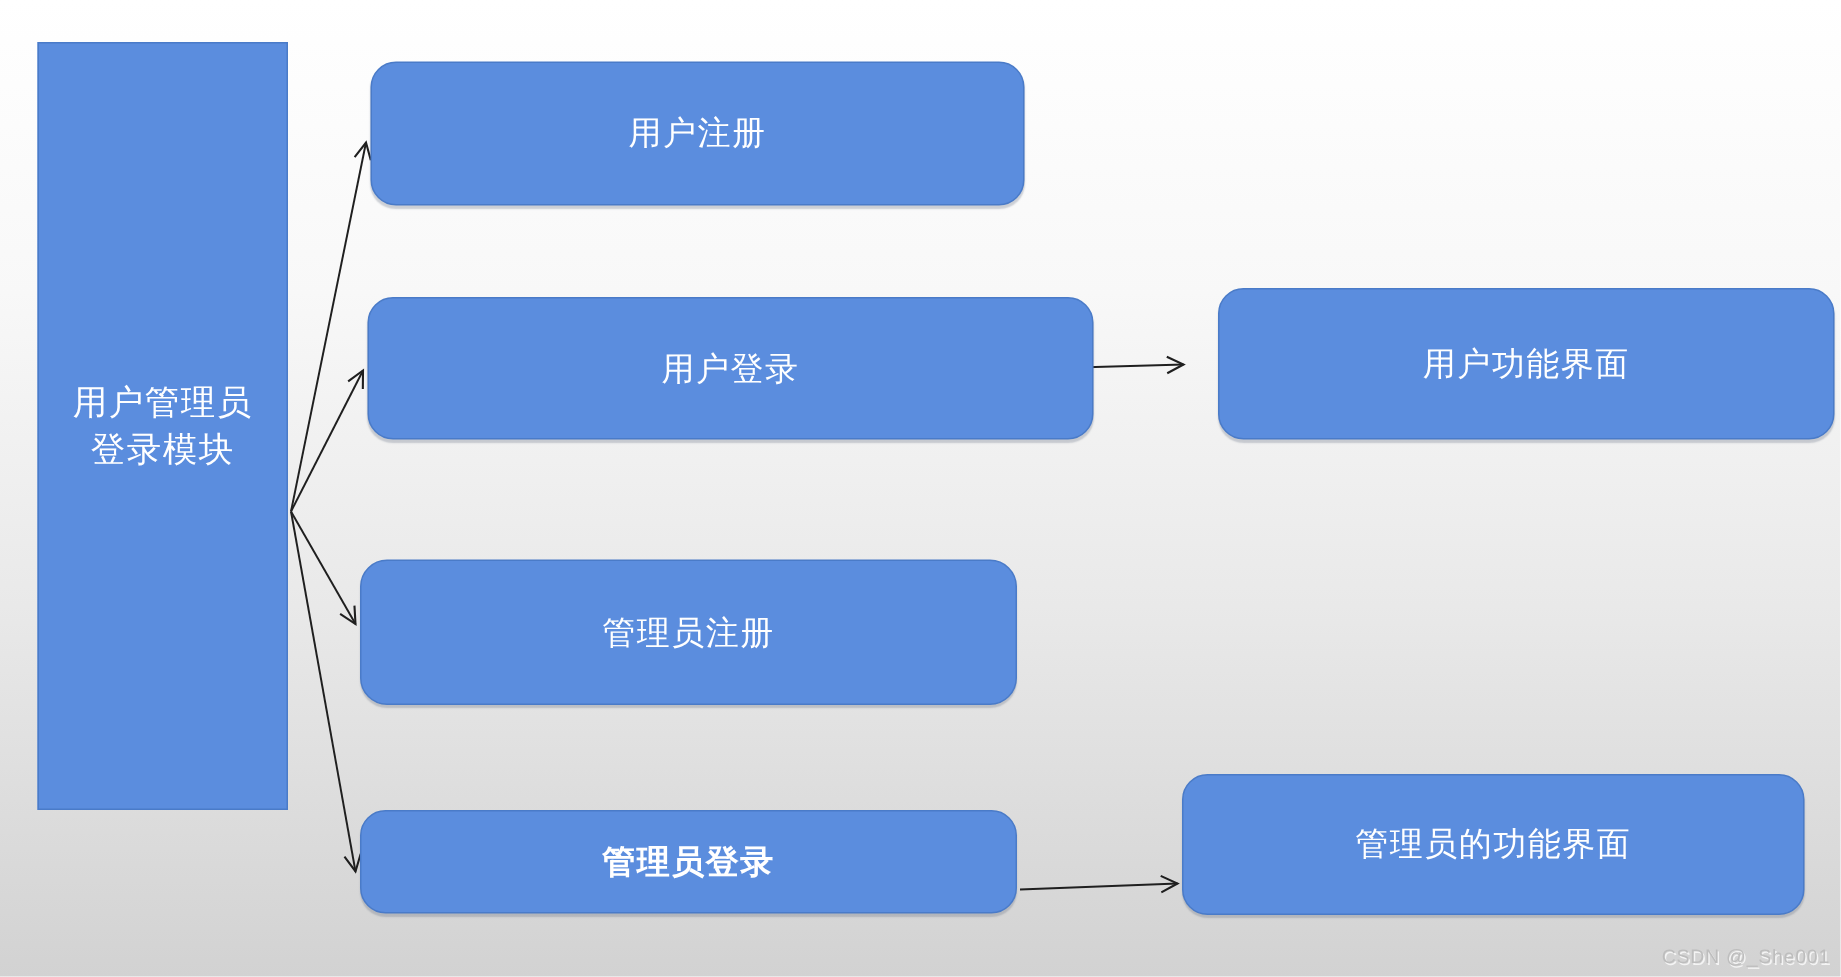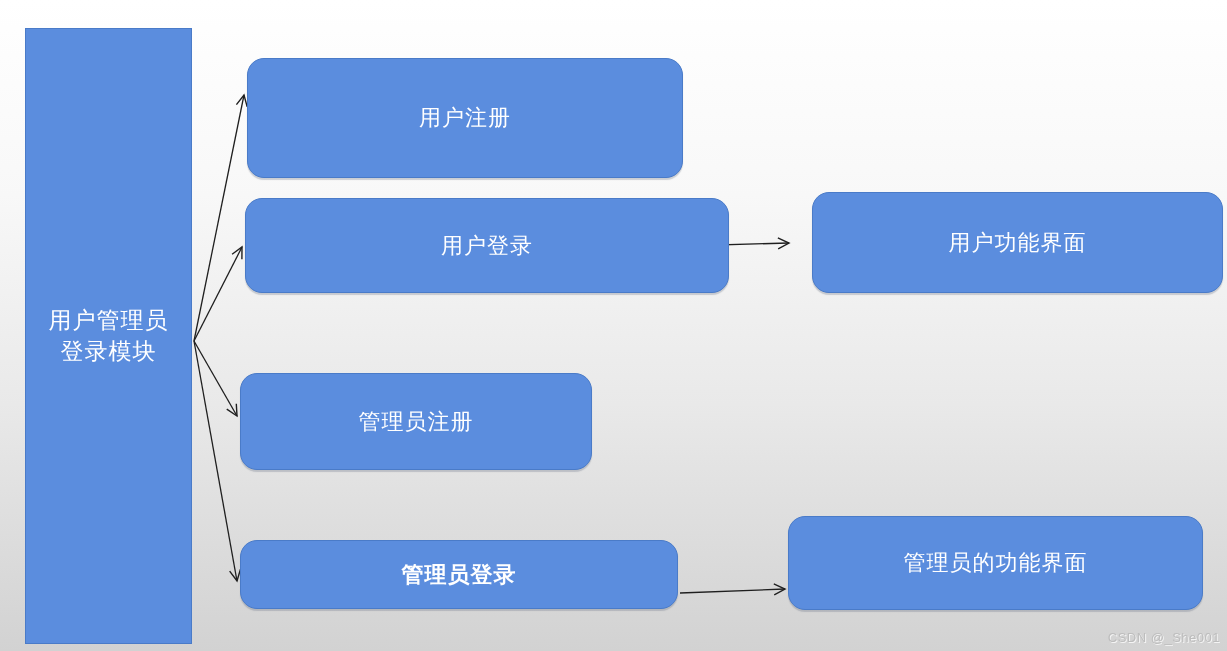--- a/index.html
+++ b/index.html
@@ -31,30 +31,30 @@
     justify-content: center;
     text-align: center;
     font-size: 22px;
     letter-spacing: 1px;
     box-shadow: 0 2px 1px rgba(100, 110, 130, 0.30);
   }
   .node.rounded {
     border-radius: 17px;
   }
   .node.root {
-    left: 25px; top: 28px; width: 167px; height: 616px;
+    left: 25px; top: 28px; width: 167px; height: 512px;
     border-radius: 0;
     font-size: 23px;
     line-height: 31px;
     white-space: pre-line;
     box-shadow: none;
   }
-  .node.user-register { left: 247px; top: 58px;  width: 436px; height: 120px; }
+  .node.user-register { left: 247px; top: 41px;  width: 436px; height: 96px; }
   .node.user-login    { left: 245px; top: 198px; width: 484px; height: 95px; }
-  .node.admin-register{ left: 240px; top: 373px; width: 352px; height: 97px; }
+  .node.admin-register{ left: 240px; top: 373px; width: 438px; height: 97px; border-radius: 18px; }
   .node.admin-login   { left: 240px; top: 540px; width: 438px; height: 69px; font-weight: bold; }
   .node.user-panel    { left: 812px; top: 192px; width: 411px; height: 101px; }
   .node.admin-panel   { left: 788px; top: 516px; width: 415px; height: 94px; }
 
   .edges-layer {
     position: absolute;
     left: 0; top: 0;
     width: 1227px;
     height: 651px;
     pointer-events: none;

